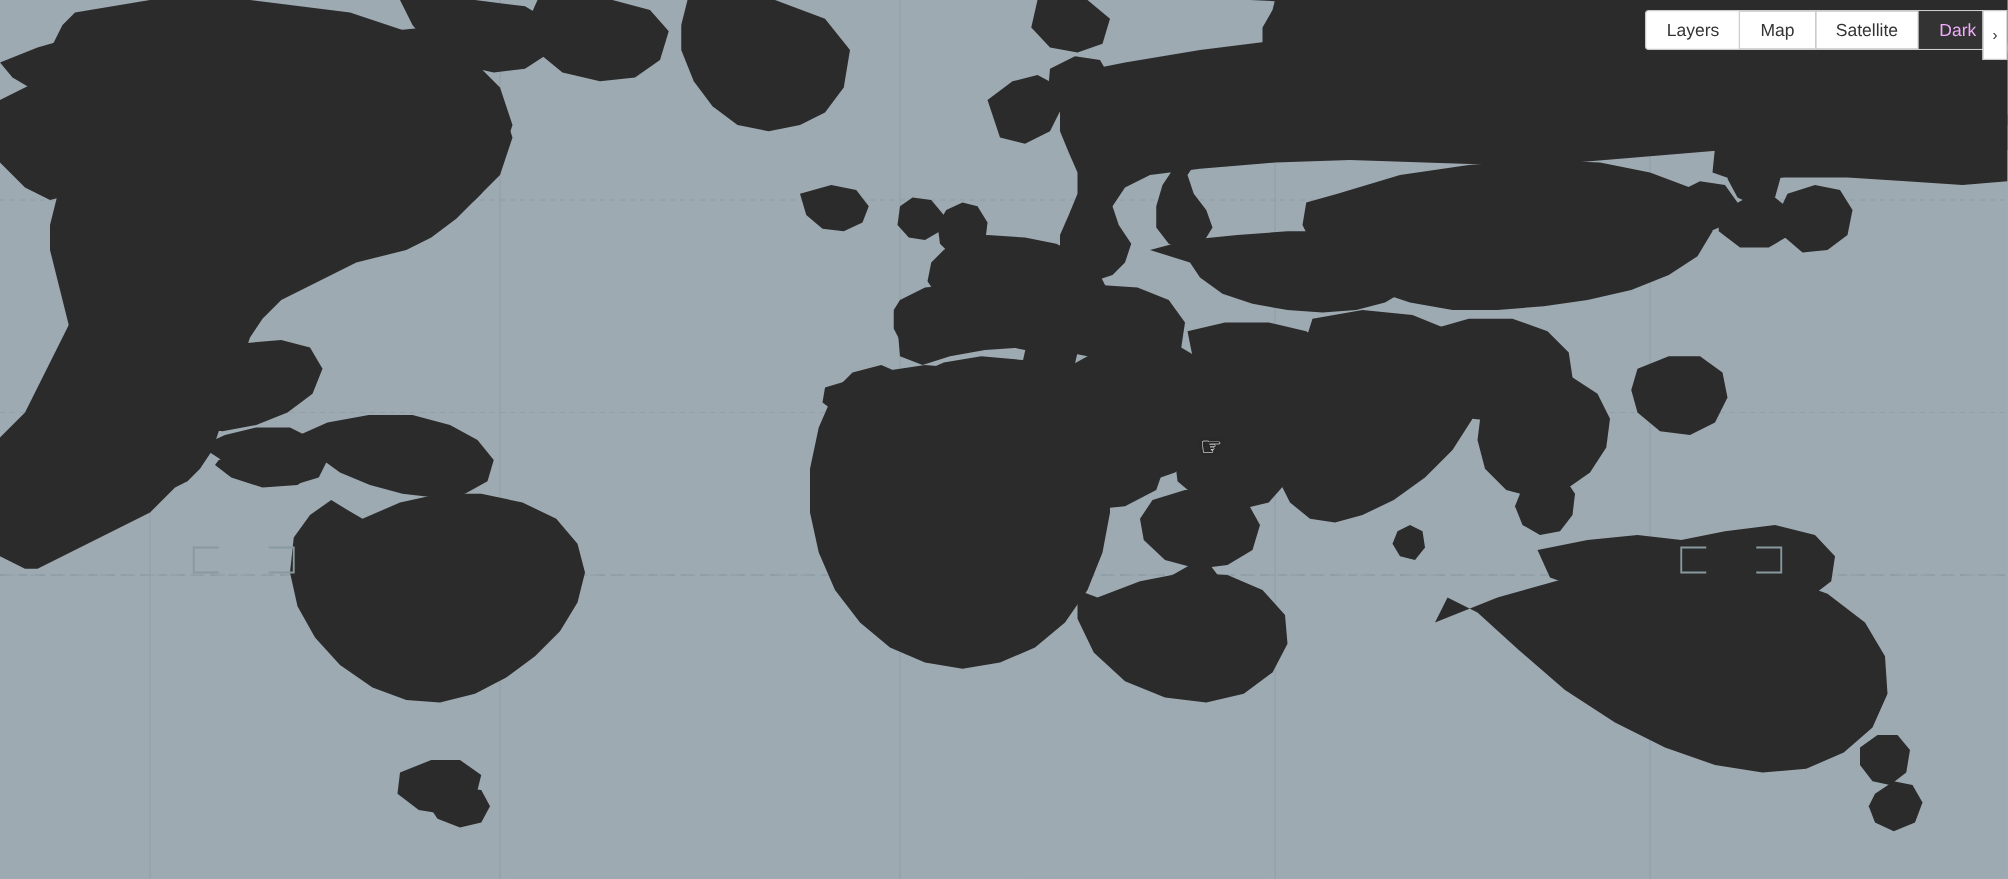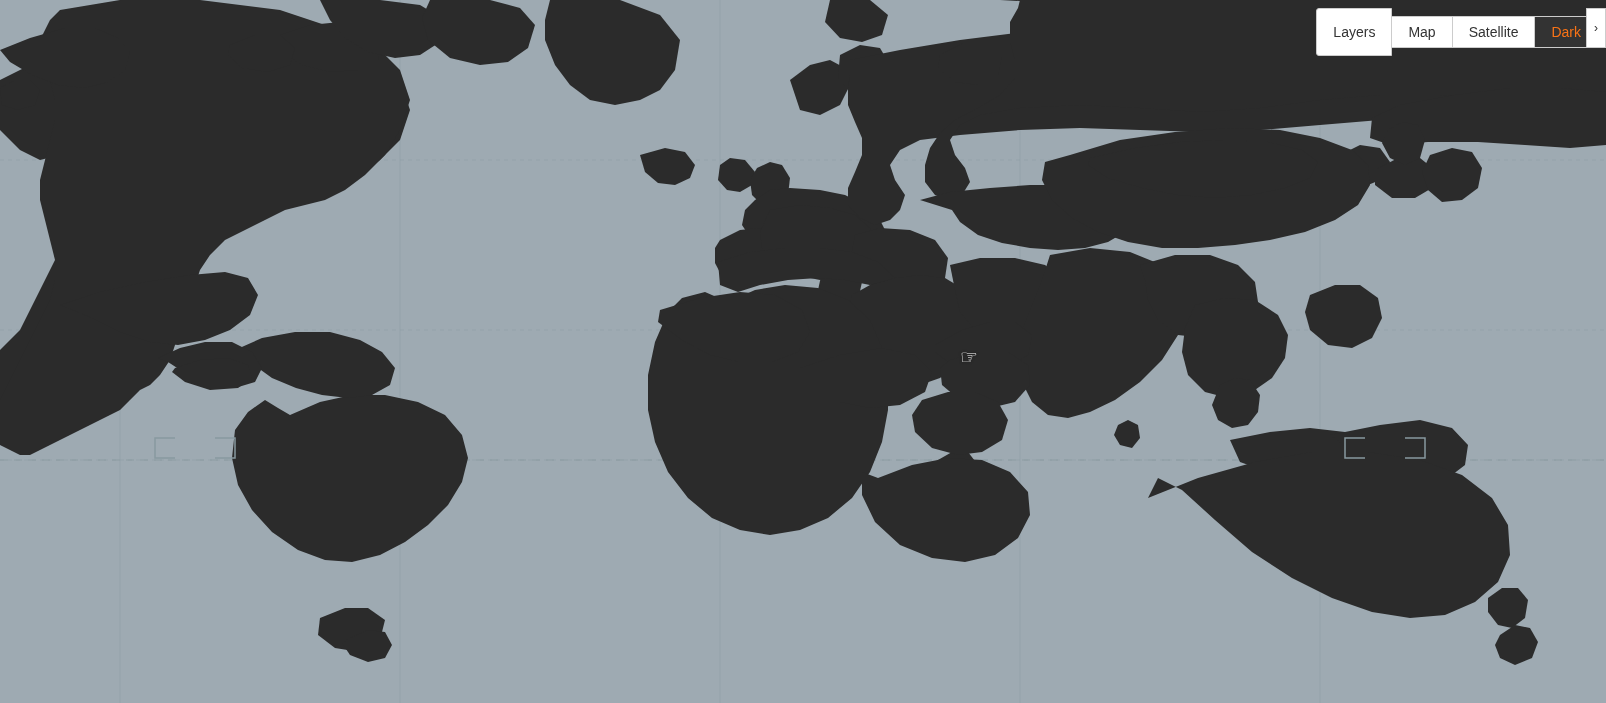--- a/index.html
+++ b/index.html
@@ -41,21 +41,21 @@
     }
 
     #layers-button {
       background: white;
       border: 1px solid #ccc;
       padding: 6px 16px;
       font-size: 14px;
       cursor: pointer;
       border-radius: 3px 0 0 3px;
       color: #333;
-      height: 48px;
+      height: 32px;
       display: flex;
       align-items: center;
     }
 
     #view-toggle {
       display: flex;
       border: 1px solid #ccc;
       border-left: none;
       height: 32px;
       align-items: flex-end;
@@ -72,21 +72,21 @@
       height: 100%;
     }
 
     .view-btn:last-child {
       border-right: none;
       border-radius: 0 3px 3px 0;
     }
 
     .view-btn.active {
       background: #333;
-      color: #f97316;
+      color: #f0abfc;
     }
 
     
     #expand-icon {
       position: absolute;
       top: 8px;
       right: 0;
       width: 20px;
       height: 40px;
       background: white;

